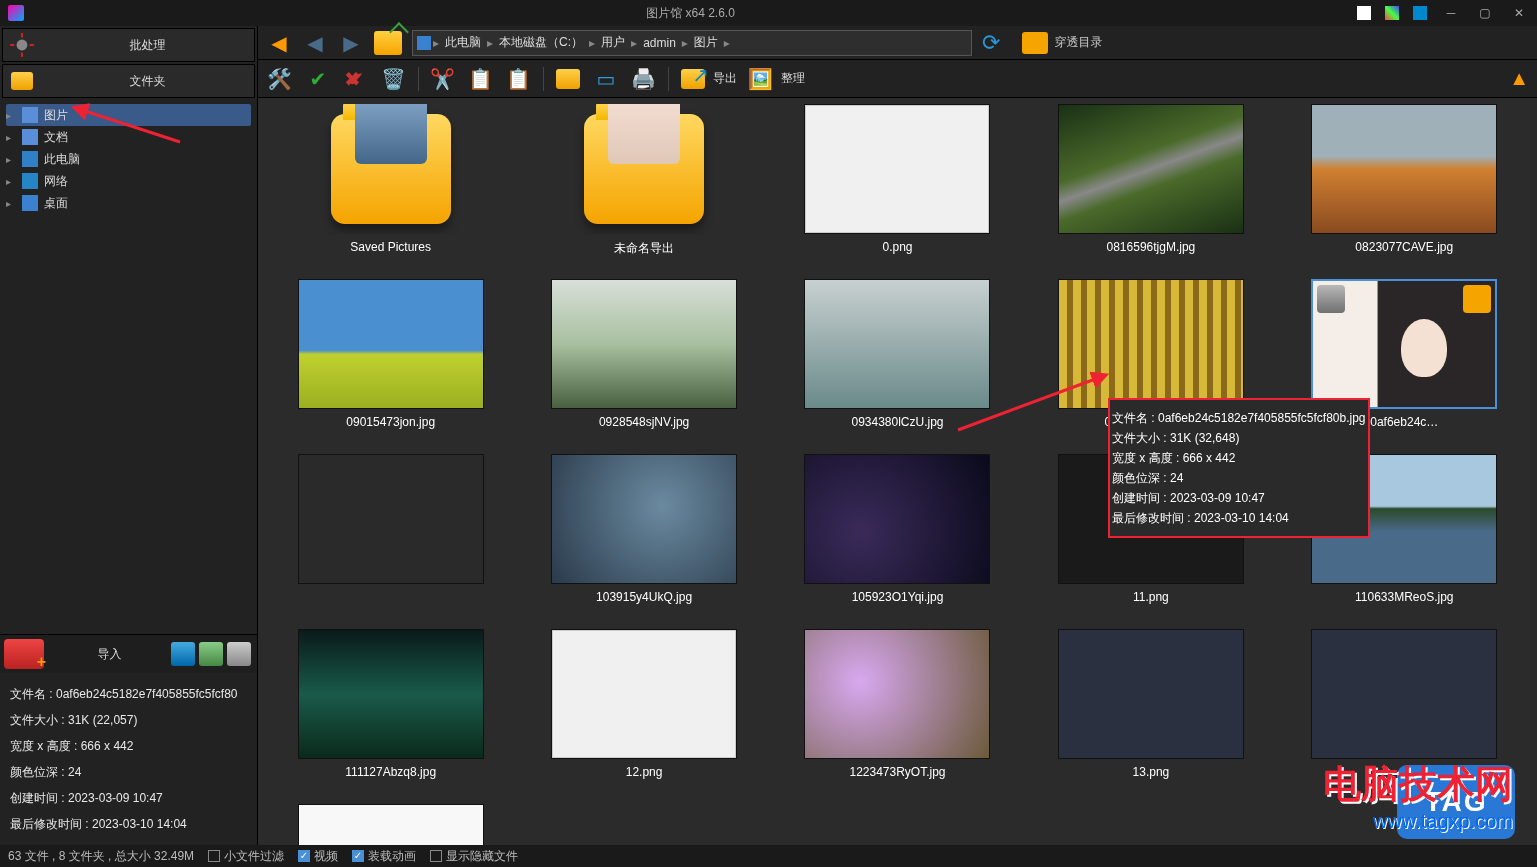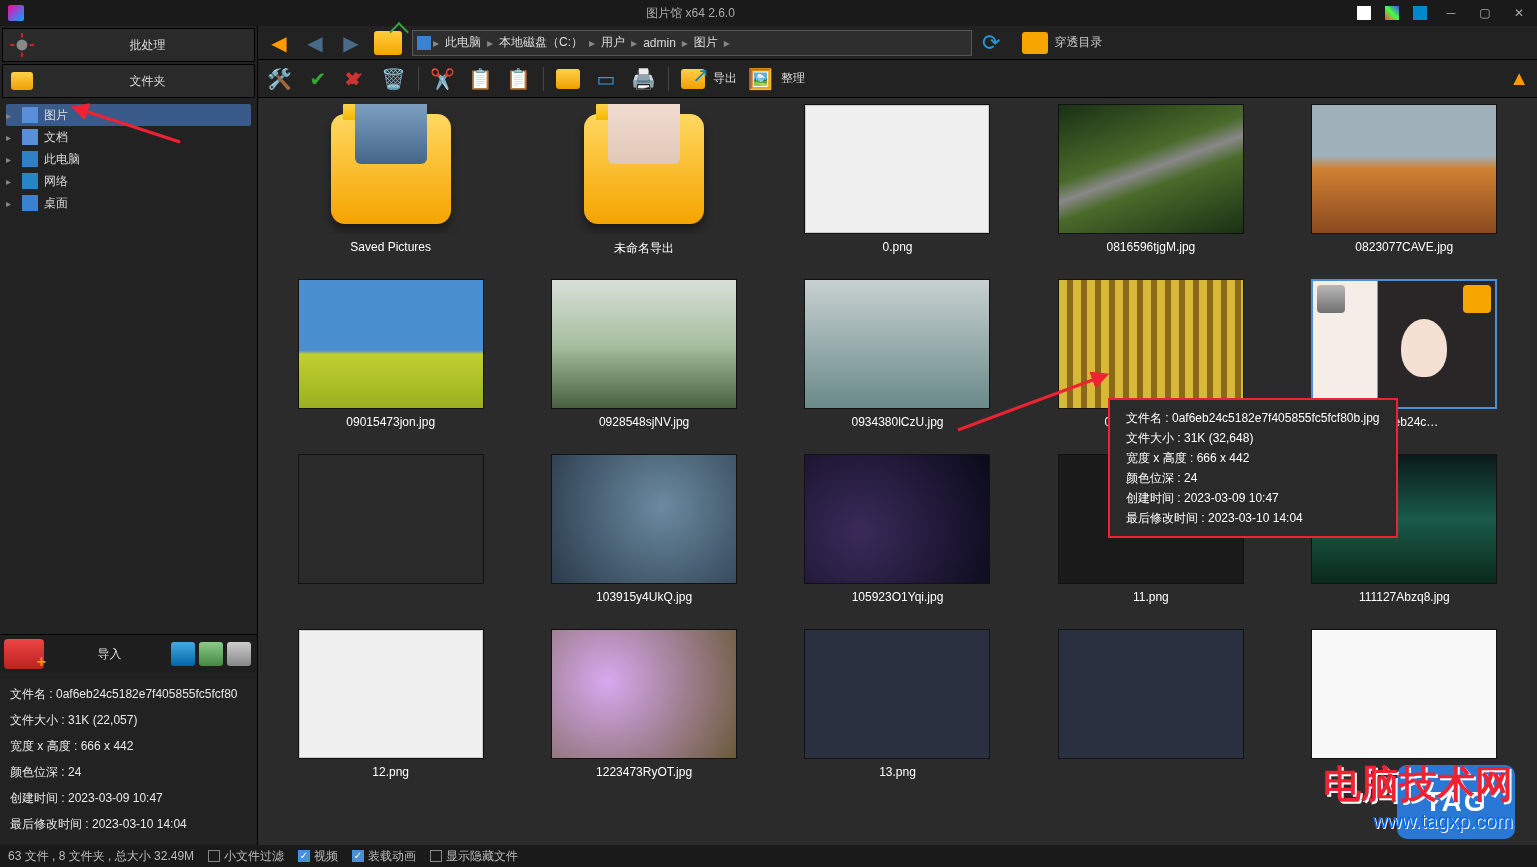--- a/index.html
+++ b/index.html
@@ -80,21 +80,21 @@
 .sc-sea{background:linear-gradient(#3a5a6a 0%,#1a2a2a 60%,#0a1a1a 100%)}
 .sc-doc{background:#f0f0f0;border:1px solid #ccc}
 .sc-flowers{background:radial-gradient(circle at 30% 40%,#d8a8f0,#6a5a3a)}
 .sc-editor{background:#2a3040}
 .sc-editor2{background:#f8f8f8}
 .sc-uieditor{background:linear-gradient(#3a4048,#2a3038)}
 .hover-badges{position:absolute;top:4px;left:4px;right:4px;display:flex;justify-content:space-between}
 .badge{width:28px;height:28px;border-radius:4px}
 .badge.gear{background:linear-gradient(#b8b8b8,#707070)}
 .badge.export{background:#f5a400}
-.tooltip{position:absolute;background:#2a2a2a;border:2px solid #e23;padding:8px 16px;line-height:20px;color:#fff;font-size:12px;z-index:100;min-width:240px}
+.tooltip{position:absolute;background:#2a2a2a;border:2px solid #e23;padding:8px 2px;line-height:20px;color:#fff;font-size:12px;z-index:100;min-width:240px}
 .annot-arrow{position:absolute;pointer-events:none;z-index:50}
 .overlay-logo{position:absolute;right:24px;bottom:34px;z-index:200;text-align:right}
 .overlay-logo .t1{color:#e23;font-size:38px;font-weight:bold;text-shadow:2px 2px 0 #fff}
 .overlay-logo .t2{color:#06e;font-size:20px;text-shadow:1px 1px 0 #fff}
 .overlay-tag{position:absolute;right:22px;bottom:28px;width:118px;height:74px;background:#2a78d6;border-radius:10px;z-index:199;display:flex;align-items:center;justify-content:center;color:#fff;font-size:28px;font-weight:bold;letter-spacing:2px}
 .statusbar{position:absolute;left:0;right:0;bottom:0;height:22px;background:#1a1a1a;display:flex;align-items:center;padding:0 8px;gap:14px;color:#bbb;font-size:12px}
 .statusbar .cb{display:flex;align-items:center;gap:4px}
 .statusbar .cb .box{width:12px;height:12px;border:1px solid #888;display:inline-flex;align-items:center;justify-content:center;font-size:10px;line-height:1}
 .statusbar .cb .box.chk{background:#4a90d9;border-color:#4a90d9;color:#fff}
 svg.gear{width:26px;height:26px}
@@ -333,20 +333,26 @@
             <div class="fname">105923O1Yqi.jpg</div>
           </div>
           <div class="thumb">
             <div class="img" style="">
               <div class="scene sc-dark"></div>
             </div>
             <div class="fname">11.png</div>
           </div>
           <div class="thumb">
             <div class="img" style="">
+              <div class="scene sc-lake"></div>
+            </div>
+            <div class="fname">110633MReoS.jpg</div>
+          </div>
+          <div class="thumb">
+            <div class="img" style="">
               <div class="scene sc-aurora"></div>
             </div>
             <div class="fname">111127Abzq8.jpg</div>
           </div>
           <div class="thumb">
             <div class="img" style="">
               <div class="scene sc-doc"></div>
             </div>
             <div class="fname">12.png</div>
           </div>

